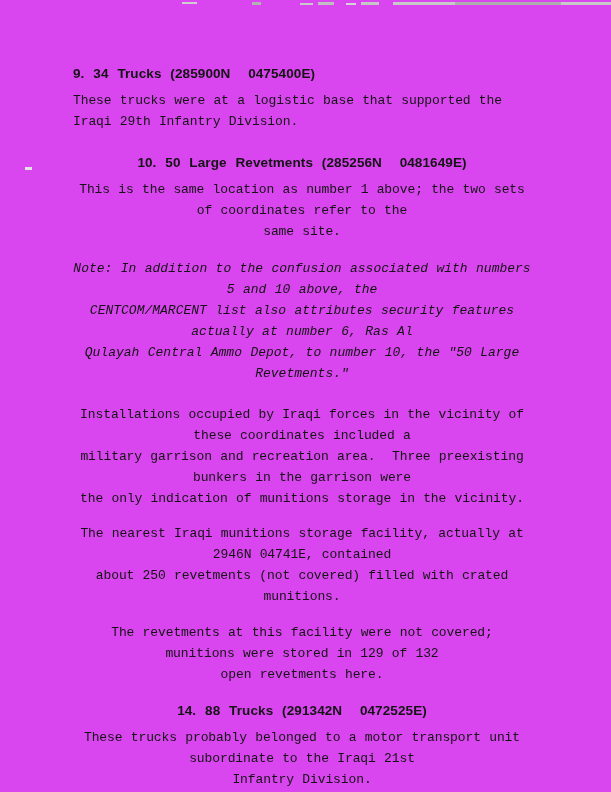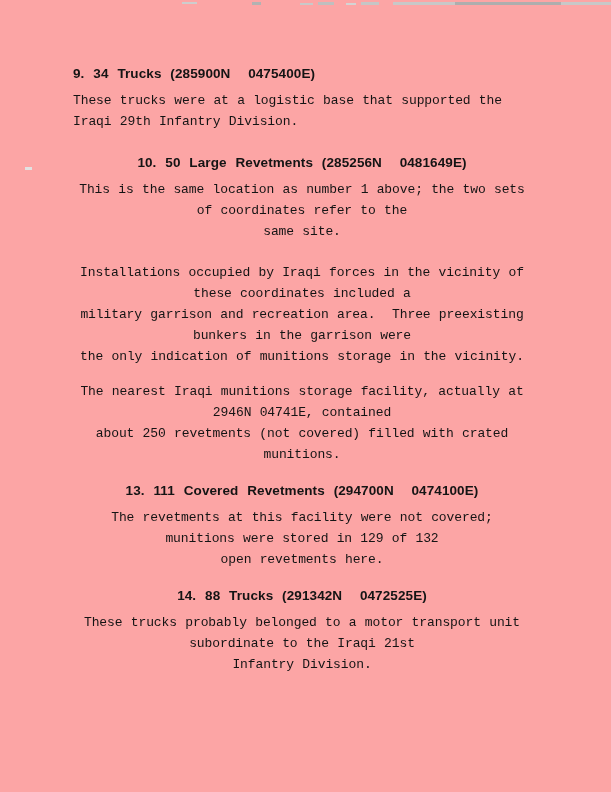--- a/index.html
+++ b/index.html
@@ -6,21 +6,21 @@
   body {
     width: 611px; height: 792px;
     background: #ffffff;
     position: relative;
     overflow: hidden;
     font-family: "Liberation Sans", sans-serif;
     color: #141414;
   }
   .page {
     position: absolute; inset: 0;
-    background: #fca5a5;
+    background: #d946ef;
   }
   .content {
     position: absolute;
     left: 73px; top: 63px;
     width: 458px;
   }
   .block { margin: 0; }
   .block + .block { margin-top: 20px; text-align: center; }
   .block.note-block { margin-top: 16px; }
   .block.tight-a { margin-top: 14px; }
@@ -80,34 +80,38 @@
       <p class="heading">9. 34 Trucks (285900N  0475400E)</p>
       <p class="body-text">These trucks were at a logistic base that supported the Iraqi 29th Infantry Division.</p>
     </div>
 
     <div class="block">
       <p class="heading">10. 50 Large Revetments (285256N  0481649E)</p>
       <p class="body-text">This is the same location as number 1 above; the two sets of coordinates refer to the
 same site.</p>
     </div>
 
+    <div class="block note-block">
+      <p class="body-text">Note: In addition to the confusion associated with numbers 5 and 10 above, the
+CENTCOM/MARCENT list also attributes security features actually at number 6, Ras Al
+Qulayah Central Ammo Depot, to number 10, the "50 Large Revetments."</p>
+    </div>
 
     <div class="block">
       <p class="body-text">Installations occupied by Iraqi forces in the vicinity of these coordinates included a
 military garrison and recreation area.  Three preexisting bunkers in the garrison were
 the only indication of munitions storage in the vicinity.</p>
     </div>
 
     <div class="block tight-a">
       <p class="body-text">The nearest Iraqi munitions storage facility, actually at 2946N 04741E, contained
 about 250 revetments (not covered) filled with crated munitions.</p>
     </div>
 
     <div class="block tight-b">
-      <p class="heading">13. 111 Covered Revetments (294700N  0474100E)</p>
       <p class="body-text">The revetments at this facility were not covered; munitions were stored in 129 of 132
 open revetments here.</p>
     </div>
 
     <div class="block tight-b">
       <p class="heading">14. 88 Trucks (291342N  0472525E)</p>
       <p class="body-text">These trucks probably belonged to a motor transport unit subordinate to the Iraqi 21st
 Infantry Division.</p>
     </div>
 

